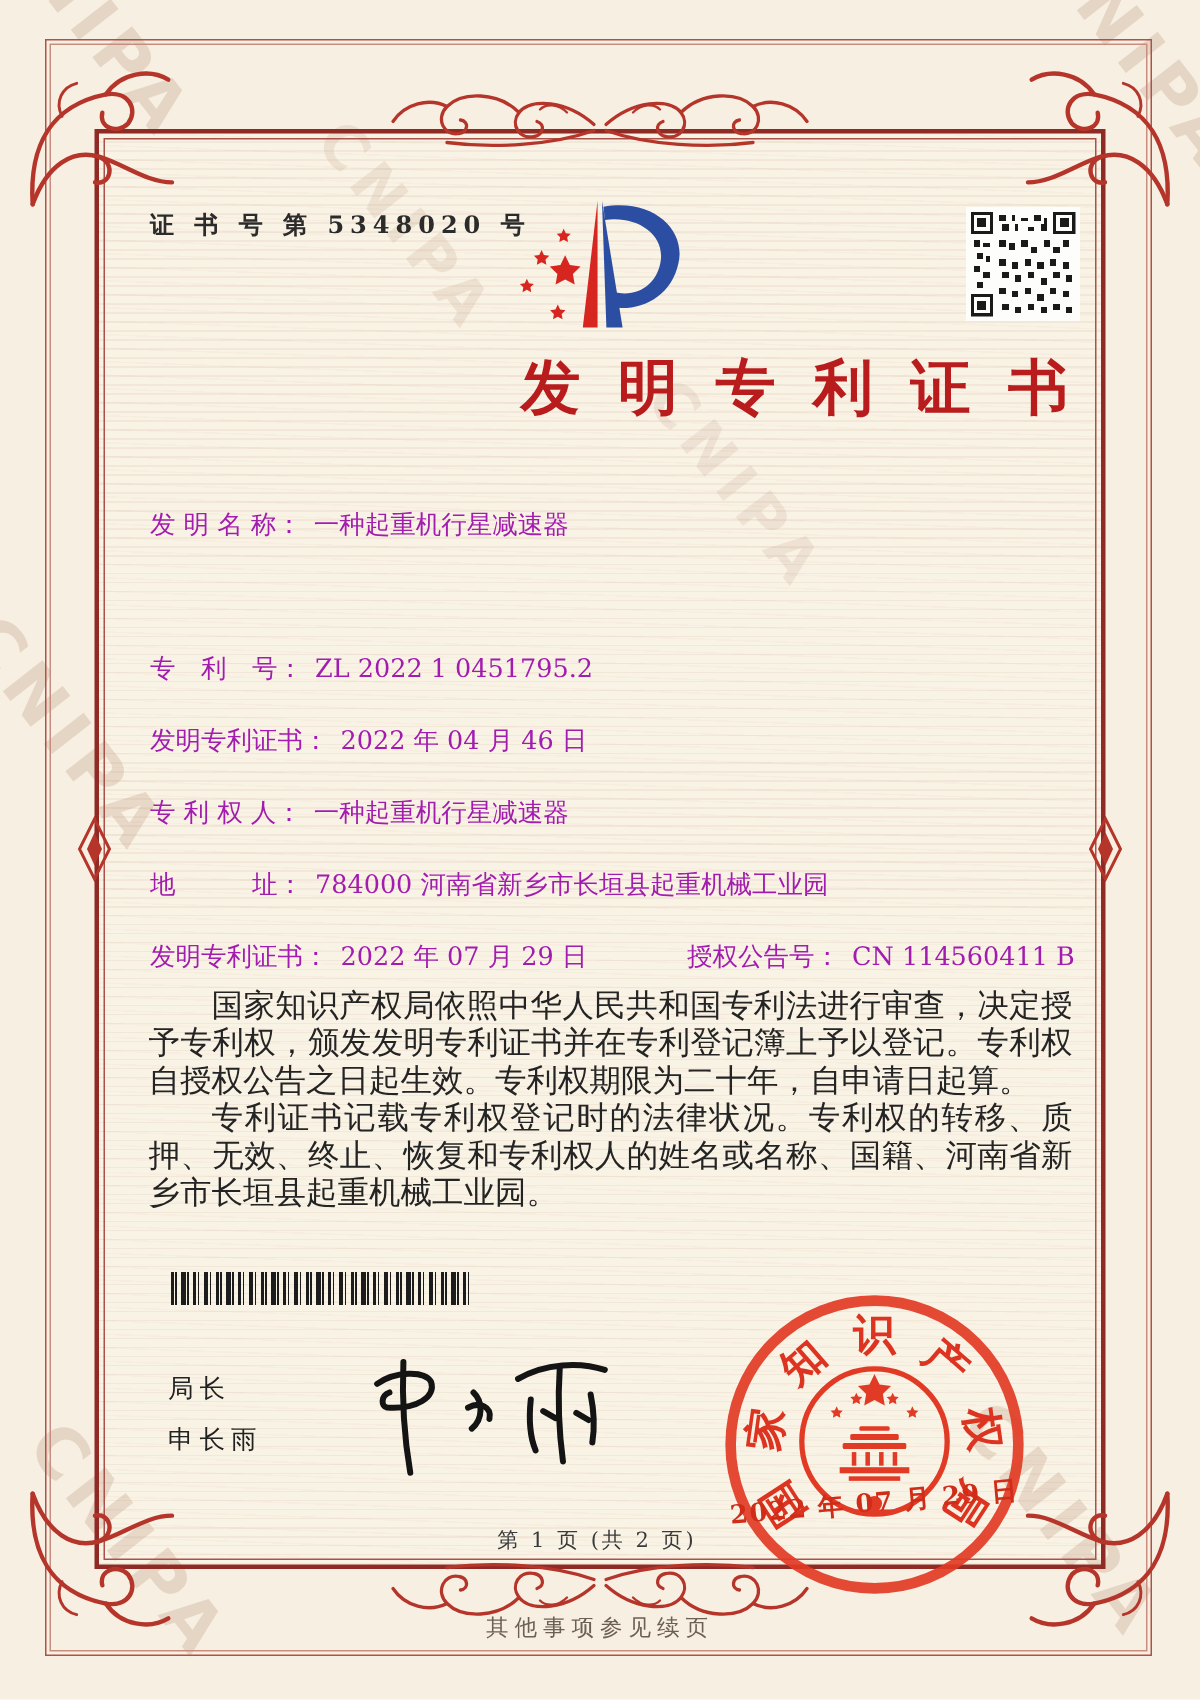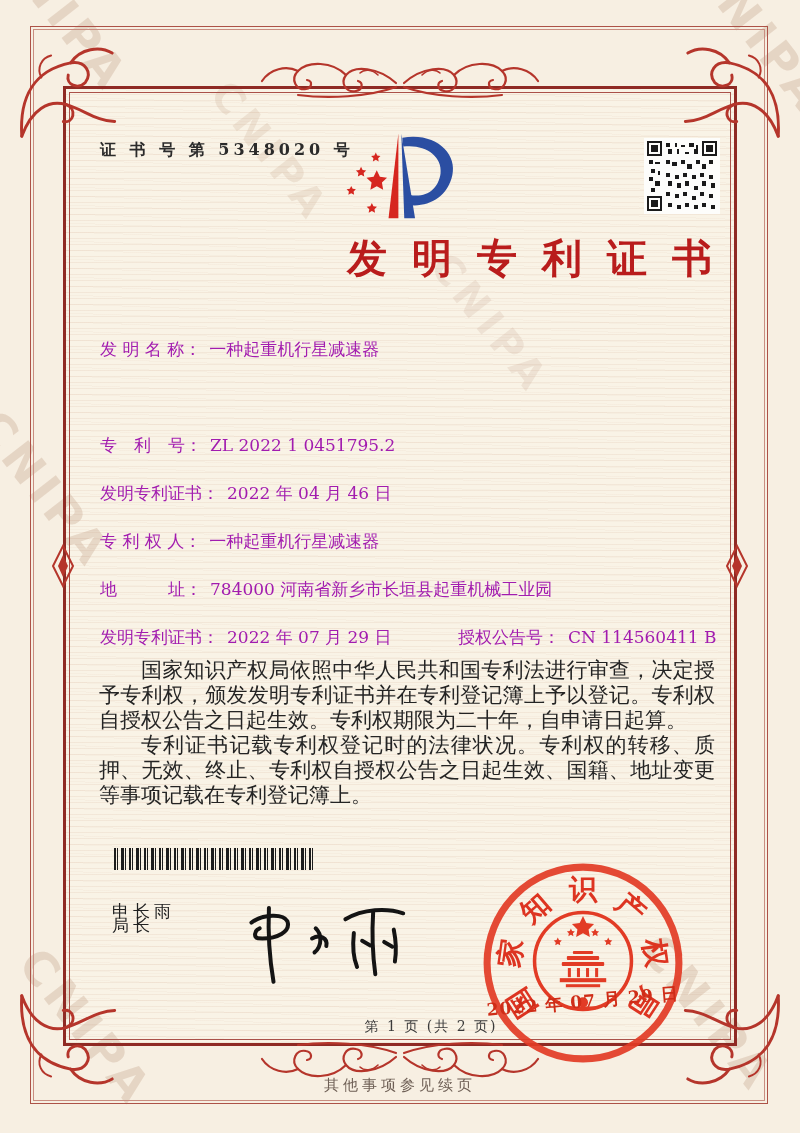--- a/index.html
+++ b/index.html
@@ -89,27 +89,27 @@
   .barcode{
     left:114px; top:848px; width:202px; height:22px; z-index:4;
     background:repeating-linear-gradient(90deg,
       #1c1c1c 0 2px, transparent 2px 3px,
       #1c1c1c 3px 4px, transparent 4px 7px,
       #1c1c1c 7px 10px, transparent 10px 11px,
       #1c1c1c 11px 12px, transparent 12px 15px);
   }
 
   .sig-title{left:112px; top:914px; z-index:4; font-size:17px; letter-spacing:4px; color:#222;}
-  .sig-name{left:112px; top:900px; z-index:4; font-size:17px; letter-spacing:4px; color:#222;text-align:right;}
+  .sig-name{left:112px; top:948px; z-index:4; font-size:17px; letter-spacing:4px; color:#222;text-align:right;}
   .signature{left:228px; top:890px; z-index:4; transform:rotate(-2deg);}
 
   .seal{left:477px; top:857px; z-index:6;}
 
   .page-no{
-    left:63px; top:1018px; width:736px; z-index:4; text-align:center;
+    left:63px; top:1018px; width:670px; z-index:4; text-align:center;
     font-size:14px; letter-spacing:2px; color:#3a3a3a;
   }
   .note{
     left:0; top:1076px; width:800px; z-index:4; text-align:center;
     font-size:15px; letter-spacing:4px; color:#6e5f55;font-family:Liberation Serif, serif;
   }
 </style>
 </head>
 <body>
 
@@ -272,21 +272,21 @@
   </div>
   <div class="abs row r6">
     <span class="lab">发明专利证书：</span><span class="val">2022 年 07 月 29 日</span>
     <span class="grant-no">
       <span>授权公告号：</span><span class="val">CN 114560411 B</span>
     </span>
   </div>
 
   <div class="abs body-text">
     <p>国家知识产权局依照中华人民共和国专利法进行审查，决定授予专利权，颁发发明专利证书并在专利登记簿上予以登记。专利权自授权公告之日起生效。专利权期限为二十年，自申请日起算。</p>
-    <p>专利证书记载专利权登记时的法律状况。专利权的转移、质押、无效、终止、专利权自授权公告之日起生效、国籍、地址变更等事项记载在专利登记簿上。</p>
+    <p>专利证书记载专利权登记时的法律状况。专利权的转移、质押、无效、终止、恢复和专利权人的姓名或名称、国籍、河南省新乡市长垣县起重机械工业园。</p>
   </div>
 
   <div class="abs barcode"></div>
 
   <div class="abs sig-title">局长</div>
   <div class="abs sig-name">申长雨</div>
   <svg class="abs signature" width="195" height="95" viewBox="0 0 195 95">
     <g fill="none" stroke="#141414" stroke-width="4" stroke-linecap="round" stroke-linejoin="round">
       <path d="M42,16 C40,42 41,68 44,90"></path>
       <path d="M24,30 C36,22 56,22 60,30 C63,40 50,48 30,46 C26,45 26,38 32,36"></path>

